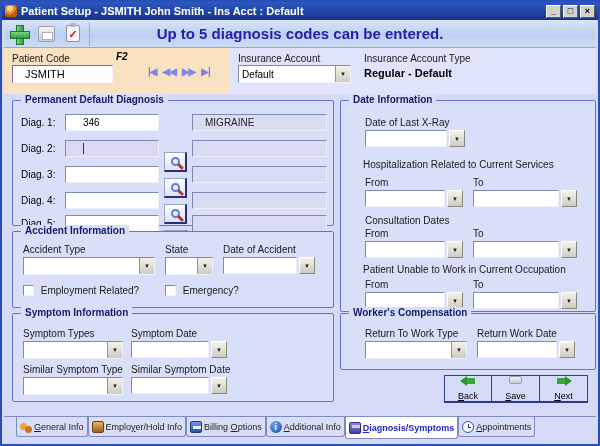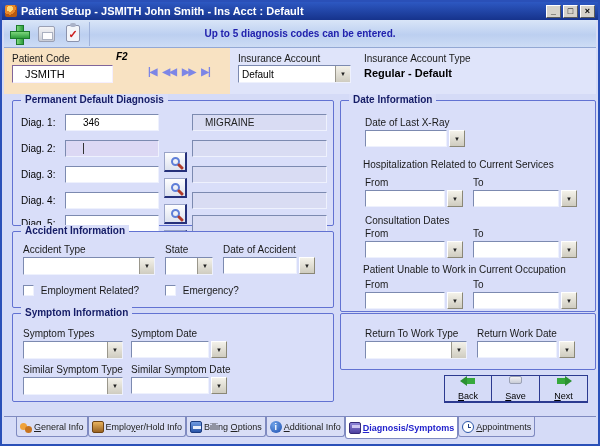--- a/index.html
+++ b/index.html
@@ -33,21 +33,21 @@
               background:linear-gradient(180deg,#7cd67c,#2e9e3e); border:1px solid #1c7a2c; }
   .floppy-icon { width:17px; height:16px; background:linear-gradient(180deg,#f4f4f6,#c9ccd6);
               border:1px solid #9aa0b4; border-radius:2px; position:relative; }
   .floppy-icon::after { content:""; position:absolute; left:3px; bottom:1px; width:9px; height:6px;
               background:#fdfdfe; border:1px solid #aab0c0; }
   .clip-icon { width:14px; height:17px; background:#f3f5fa; border:1px solid #8b93ad;
               border-radius:2px; position:relative; color:#cc1f1f; font-size:11px;
               font-weight:bold; text-align:center; line-height:16px; }
   .clip-icon::before { content:""; position:absolute; top:-3px; left:3px; width:6px; height:4px;
               background:#aab2c8; border-radius:2px; }
-  .toolbar-msg { position:absolute; left:0; right:0; text-align:center; font-size:10px;
+  .toolbar-msg { position:absolute; left:0; right:0; text-align:center; font-size:15px;
               font-weight:bold; color:#2121ad; pointer-events:none; }
 
   
   .strip { position:absolute; top:46px; left:2px; right:2px; height:46px; background:#dfe4fa; }
   .patient-panel { position:absolute; left:0; top:0; width:226px; height:46px; background:#f8e2c2; }
   .lbl { font-size:10px; color:#1a1a1a; }
   .patient-label { position:absolute; left:8px; top:5px; }
   .f2 { position:absolute; left:112px; top:3px; font-size:10px; font-style:italic; font-weight:bold; }
   .patient-input { position:absolute; left:8px; top:17px; width:101px; height:18px;
               border:1px solid; border-color:#80659a #f5efff #f5efff #80659a;
@@ -351,20 +351,21 @@
         <input class="txt" style="width: 80px;">
         <button class="dd-btn"></button>
       </div>
       <div class="datefield" style="left:132px;top:191px">
         <input class="txt" style="width: 86px;">
         <button class="dd-btn"></button>
       </div>
     </div>
 
     <div class="group g-workers">
+      <span class="group-title">Worker's Compensation</span>
       <span class="lbl" style="position:absolute;left:24px;top:14px">Return To Work Type</span>
       <span class="lbl" style="position:absolute;left:136px;top:14px">Return Work Date</span>
       <div class="combo" style="position:absolute;left:24px;top:27px;width:102px">
         <span></span>
           <span class="combo-btn"></span>
       </div>
       <div class="datefield" style="left:136px;top:27px">
         <input class="txt" style="width: 80px;">
         <button class="dd-btn"></button>
       </div>

